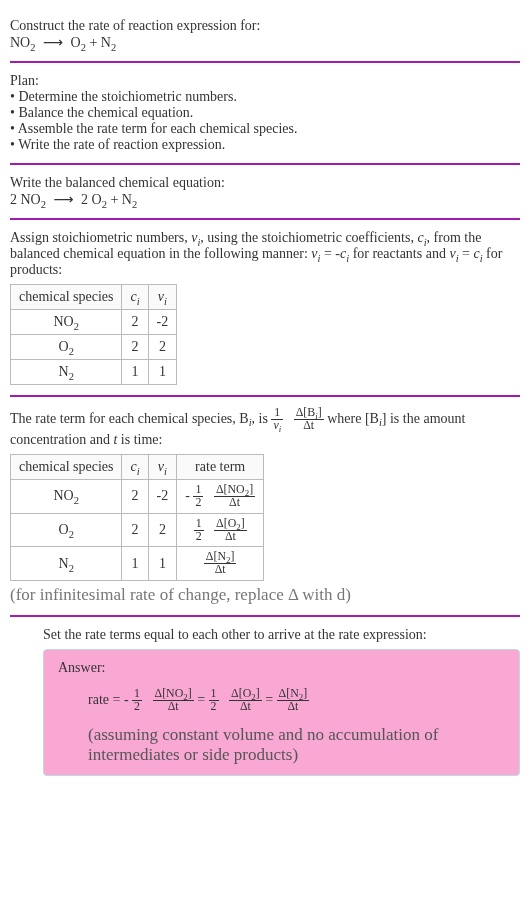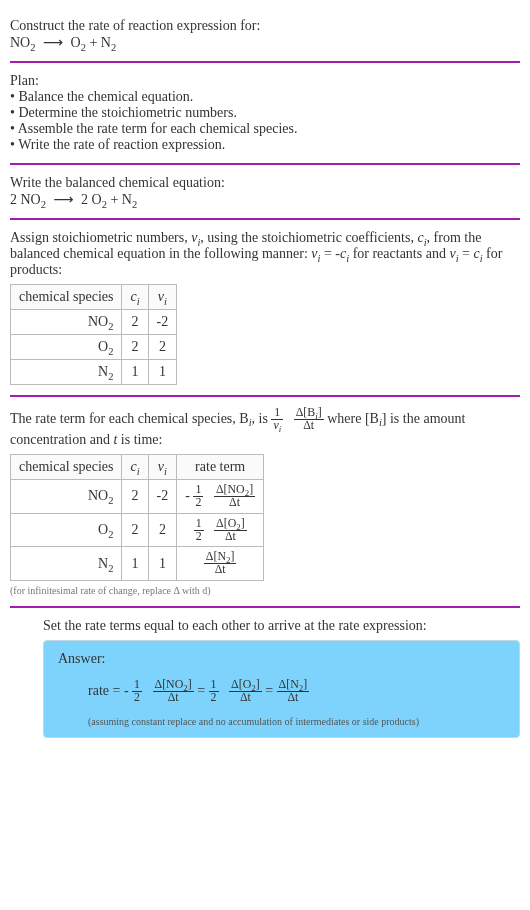--- a/index.html
+++ b/index.html
@@ -39,45 +39,45 @@
     td, th {
       border: 1px solid #bbb;
       padding: 4px 8px;
       text-align: center;
       font-weight: normal;
     }
     th {
       background: #fafafa;
     }
     .left {
-      text-align: right;
+      text-align: center;
     }
     .frac {
       display: inline-block;
       vertical-align: middle;
       text-align: center;
       line-height: 1;
       font-size: 0.85em;
     }
     .frac .num {
       display: block;
       border-bottom: 1px solid #333;
       padding: 0 2px;
     }
     .frac .den {
       display: block;
       padding: 0 2px;
     }
     .note {
-      font-size: 10px;
+      font-size: 17px;
       color: #777;
       margin-top: 4px;
     }
     .answer-box {
-      background: #7dd3fc;
+      background: #f9a8d4;
       border: 1px solid #c0d8e4;
       border-radius: 4px;
       padding: 10px 14px;
       margin-top: 6px;
     }
     .answer-box .indent {
       padding-left: 30px;
       margin-top: 12px;
     }
     .italic {
@@ -93,22 +93,22 @@
   <div>Construct the rate of reaction expression for:</div>
   <div class="expr-line">
     <span><span>NO</span><span class="sub">2</span></span>
     <span class="arrow">⟶</span>
     <span><span>O</span><span class="sub">2</span></span><span><span> + N</span><span class="sub">2</span></span>
   </div>
 </div>
 
 <div class="section">
   <div>Plan:</div>
+  <div>• Determine the stoichiometric numbers.</div>
   <div>• Balance the chemical equation.</div>
-  <div>• Determine the stoichiometric numbers.</div>
   <div>• Assemble the rate term for each chemical species.</div>
   <div>• Write the rate of reaction expression.</div>
 </div>
 
 <div class="section">
   <div>Write the balanced chemical equation:</div>
   <div class="expr-line">
     <span><span>2 NO</span><span class="sub">2</span></span>
     <span class="arrow">⟶</span>
     <span><span>2 O</span><span class="sub">2</span></span><span><span> + N</span><span class="sub">2</span></span>
@@ -212,15 +212,15 @@
       <span class="frac"><span class="num">1</span><span class="den">2</span></span>
       &nbsp;
       <span class="frac"><span class="num"><span>Δ[NO</span><span class="sub">2</span><span>]</span></span><span class="den">Δt</span></span>
       <span> = </span>
       <span class="frac"><span class="num">1</span><span class="den">2</span></span>
       &nbsp;
       <span class="frac"><span class="num"><span>Δ[O</span><span class="sub">2</span><span>]</span></span><span class="den">Δt</span></span>
       <span> = </span>
       <span class="frac"><span class="num"><span>Δ[N</span><span class="sub">2</span><span>]</span></span><span class="den">Δt</span></span>
     </div>
-    <div class="indent note" style="color:#555">(assuming constant replace and no accumulation of intermediates or side products)</div>
+    <div class="indent note" style="color:#555">(assuming constant volume and no accumulation of intermediates or side products)</div>
   </div>
 </div>
 
 </body></html>

